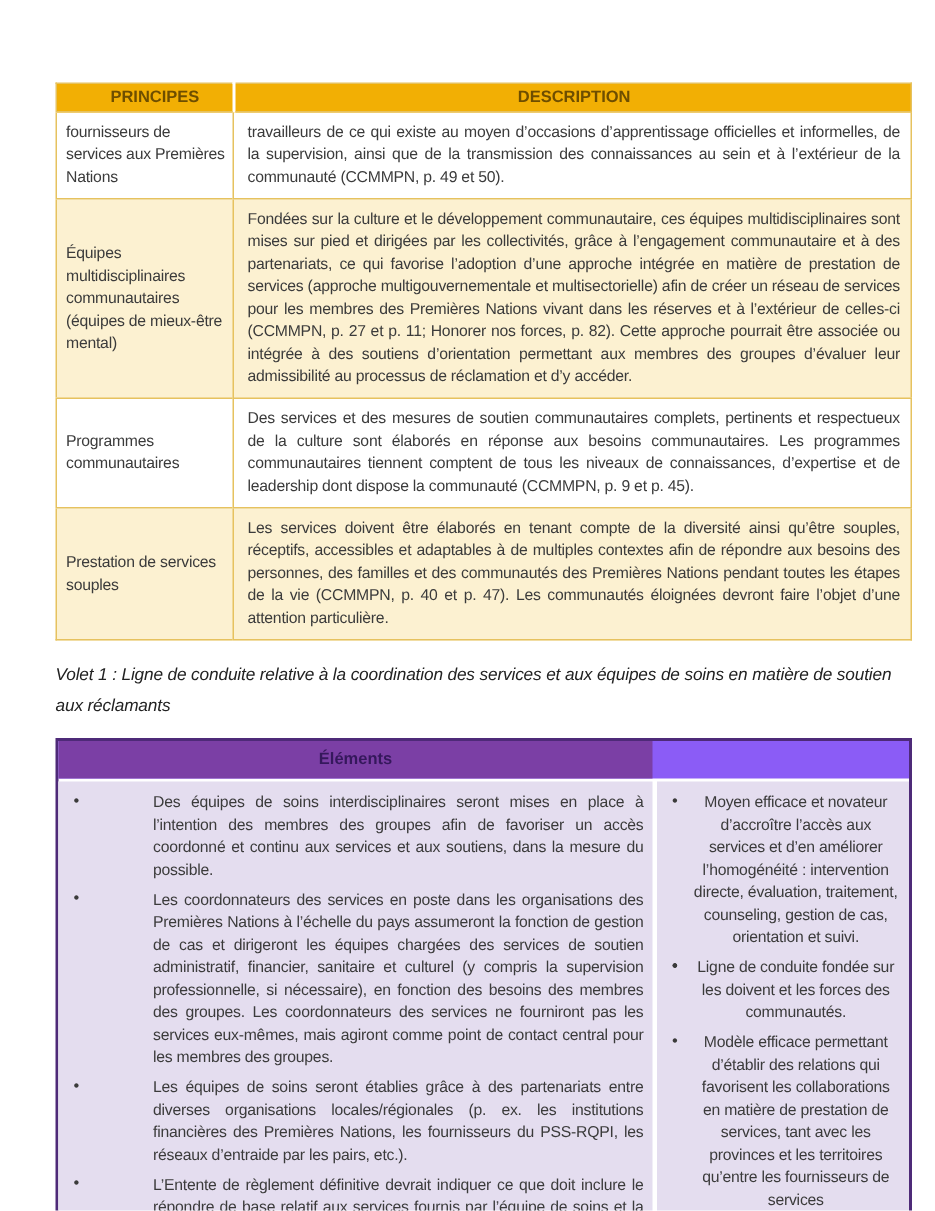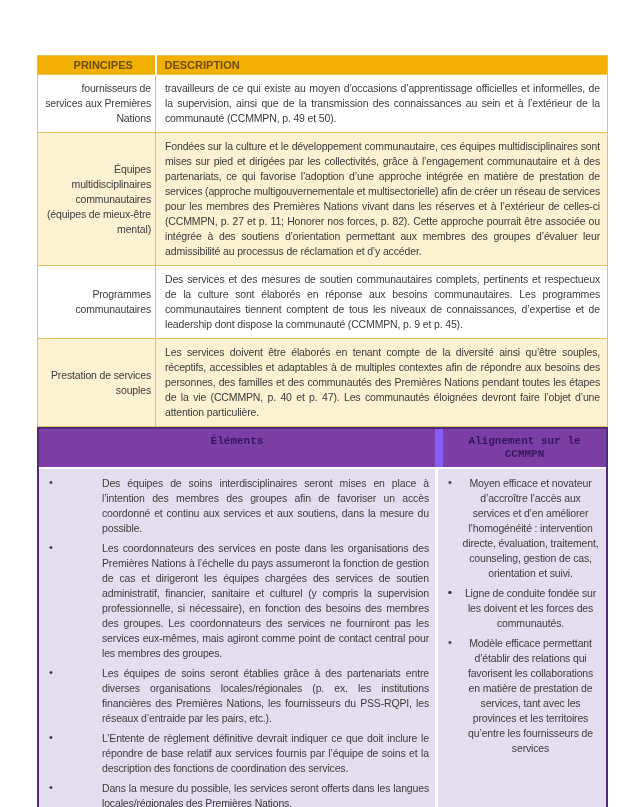--- a/index.html
+++ b/index.html
@@ -29,46 +29,45 @@
   table.t1{width:100%;border-collapse:collapse;table-layout:fixed;
     border:1px solid var(--table1_border);}
   table.t1 col.c1{width:118px;}
   table.t1 th{
     background:var(--gold_header_bg);
     color:var(--gold_header_text);
     font-size:11px;font-weight:bold;
     padding:3px 6px 2px 20px;line-height:13px;
   }
   table.t1 th.t1h-p{text-align:center;border-right:2px solid #fff;}
-  table.t1 th.t1h-d{text-align:left;padding-left:8px;}
+  table.t1 th.t1h-d{text-align:center;padding-left:8px;}
   table.t1 td{
     font-size:10.5px;line-height:15px;letter-spacing:-0.15px;
     border-top:1px solid var(--table1_border);
     vertical-align:middle;
   }
   table.t1 td.principle{
     padding:5px 4px 5px 6px;
     border-right:1px solid var(--table1_border);
-    text-align:right;
   }
   table.t1 td.description{
     padding:6px 7px 6px 9px;
     text-align:justify;vertical-align:top;
   }
   table.t1 tr.shaded td{background:var(--cream_row_bg);}
 
   
   .caption{
     font-style:italic;font-size:11.5px;line-height:21px;
     color:#222;margin:13px 0 10px 0;letter-spacing:-0.1px;
   }
 
   
   .t2{border:2px solid var(--table2_border);background:#fff;}
-  .t2-head{display:flex;gap:8px;background:#8b5cf6;margin-bottom:2px;font-family:Liberation Mono, monospace;}
+  .t2-head{display:flex;gap:8px;background:#8b5cf6;margin-bottom:2px;}
   .t2-h{
     background:var(--purple_header_bg);
     color:var(--purple_header_text);
     font-size:11px;font-weight:bold;text-align:center;
     padding:6px 4px;line-height:13px;
   }
   .t2-h-left{width:396px;flex:0 0 396px;}
   .t2-h-right{flex:1;}
   .t2-body{display:flex;gap:3px;background:#fff;align-items:stretch;}
   ul.t2-cell{
@@ -113,25 +112,25 @@
           <td class="principle">Programmes communautaires</td>
           <td class="description">Des services et des mesures de soutien communautaires complets, pertinents et respectueux de la culture sont élaborés en réponse aux besoins communautaires. Les programmes communautaires tiennent comptent de tous les niveaux de connaissances, d’expertise et de leadership dont dispose la communauté (CCMMPN, p. 9 et p. 45).</td>
         </tr>
         <tr class="shaded">
           <td class="principle">Prestation de services souples</td>
           <td class="description">Les services doivent être élaborés en tenant compte de la diversité ainsi qu’être souples, réceptifs, accessibles et adaptables à de multiples contextes afin de répondre aux besoins des personnes, des familles et des communautés des Premières Nations pendant toutes les étapes de la vie (CCMMPN, p. 40 et p. 47). Les communautés éloignées devront faire l’objet d’une attention particulière.</td>
         </tr>
       </tbody>
   </table>
 
+  <p class="caption">Volet 1 : Ligne de conduite relative à la coordination des services et aux équipes de soins en matière de soutien aux réclamants</p>
 
   <div class="t2">
     <div class="t2-head">
       <div class="t2-h t2-h-left">Éléments</div>
-      <div class="t2-h t2-h-right">Alignement sur le CCMMPN</div>
     </div>
     <div class="t2-body">
       <ul class="t2-cell t2-left" id="elements-list">
           <li>
             <span class="blt">•</span>
             <span class="btxt">Des équipes de soins interdisciplinaires seront mises en place à l’intention des membres des groupes afin de favoriser un accès coordonné et continu aux services et aux soutiens, dans la mesure du possible.</span>
           </li>
           <li>
             <span class="blt">•</span>
             <span class="btxt">Les coordonnateurs des services en poste dans les organisations des Premières Nations à l’échelle du pays assumeront la fonction de gestion de cas et dirigeront les équipes chargées des services de soutien administratif, financier, sanitaire et culturel (y compris la supervision professionnelle, si nécessaire), en fonction des besoins des membres des groupes. Les coordonnateurs des services ne fourniront pas les services eux-mêmes, mais agiront comme point de contact central pour les membres des groupes.</span>

